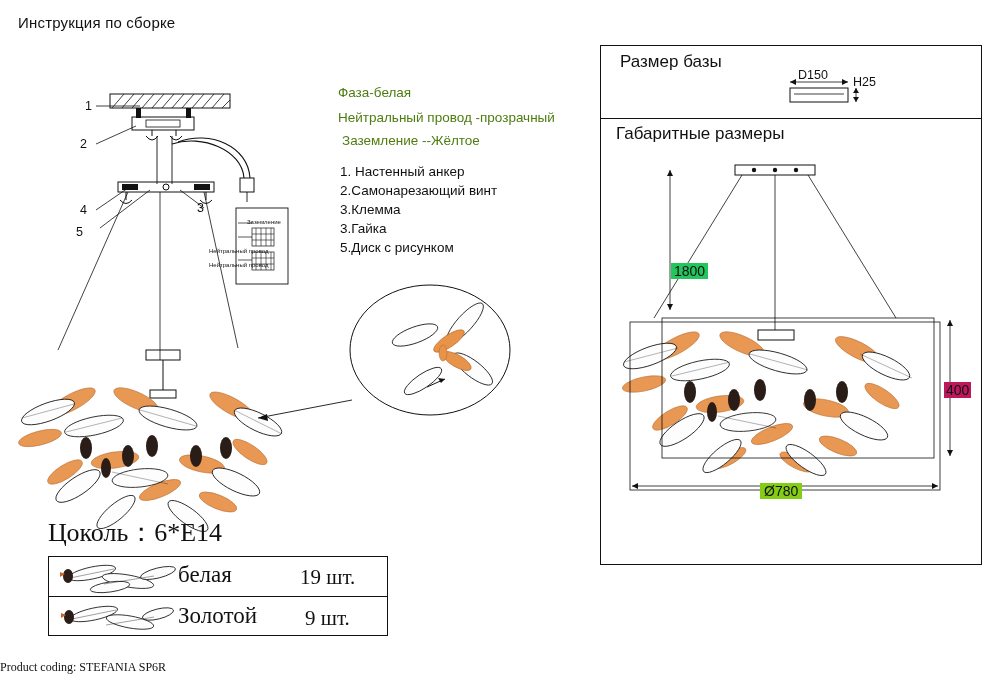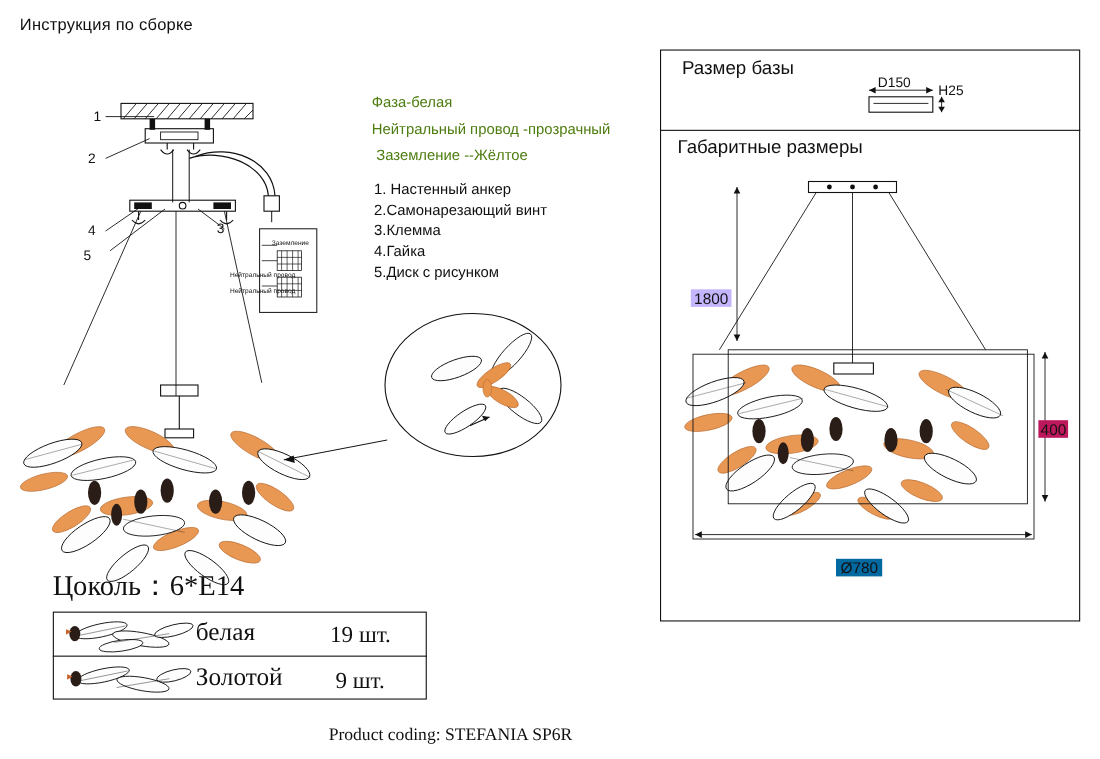--- a/index.html
+++ b/index.html
@@ -105,22 +105,22 @@
     color: #111;
   }
   .dim-label-big {
     font-size: 14px;
     color: #111;
   }
 
   #footer {
     left: 0; top: 660px;
     width: 819px;
-    text-align: center;
-    font-size: 16px;
+    text-align: left;
+    font-size: 12px;
     color: #111;
     font-family: "Liberation Serif", serif;
   }
 
   svg { display: block; }
   .ln { stroke: #111; fill: none; }
 </style>
 </head>
 <body>
 
@@ -285,21 +285,21 @@
 <div class="abs tiny" style="left:209px; top:262px;">Нейтральный провод</div>
 
 <div class="abs wire-label" style="left:338px; top:85px;">Фаза-белая</div>
 <div class="abs wire-label" style="left:338px; top:110px;">Нейтральный провод -прозрачный</div>
 <div class="abs wire-label" style="left:342px; top:133px;">Заземление --Жёлтое</div>
 
 <div class="abs parts-list" style="left:340px; top:162px;">
   <div>1. Настенный анкер</div>
   <div>2.Самонарезающий винт</div>
   <div>3.Клемма</div>
-  <div>4.Гайка</div>
+  <div>3.Гайка</div>
   <div>5.Диск с рисунком</div>
 </div>
 
 <div class="abs" id="socket-title">Цоколь：6*E14</div>
 <div class="abs" id="legend-box"></div>
 <div class="abs" id="legend-divider"></div>
 
 <div class="abs" style="left:58px; top:560px; width:120px; height:34px;">
   <svg width="120" height="34" viewBox="0 0 120 34" xmlns="http://www.w3.org/2000/svg">
     <g fill="#fdfdfd" stroke="#111" stroke-width="0.8">
@@ -424,17 +424,17 @@
 
     <line class="ln" x1="340" y1="170" x2="340" y2="306" stroke-width="0.8"></line>
     <path d="M340 170 l-3 6 l6 0 z" fill="#111"></path>
     <path d="M340 306 l-3 -6 l6 0 z" fill="#111"></path>
 
     <line class="ln" x1="22" y1="336" x2="328" y2="336" stroke-width="0.8"></line>
     <path d="M22 336 l6 -3 l0 6 z" fill="#111"></path>
     <path d="M328 336 l-6 -3 l0 6 z" fill="#111"></path>
   </svg>
 </div>
-<div class="abs dim-label-big" style="left:628px; top:263px; background:#c4b5fd; padding:0 3px;">1800</div>
+<div class="abs dim-label-big" style="left:671px; top:263px; background:#22c55e; padding:0 3px;">1800</div>
 <div class="abs dim-label-big" style="left:944px; top:382px; background:#be185d; padding:0 2px;">400</div>
-<div class="abs dim-label-big" style="left:760px; top:508px; background:#0369a1; padding:0 4px;">Ø780</div>
+<div class="abs dim-label-big" style="left:760px; top:483px; background:#84cc16; padding:0 4px;">Ø780</div>
 
 <div class="abs" id="footer">Product coding: STEFANIA SP6R</div>
 
 </body></html>

